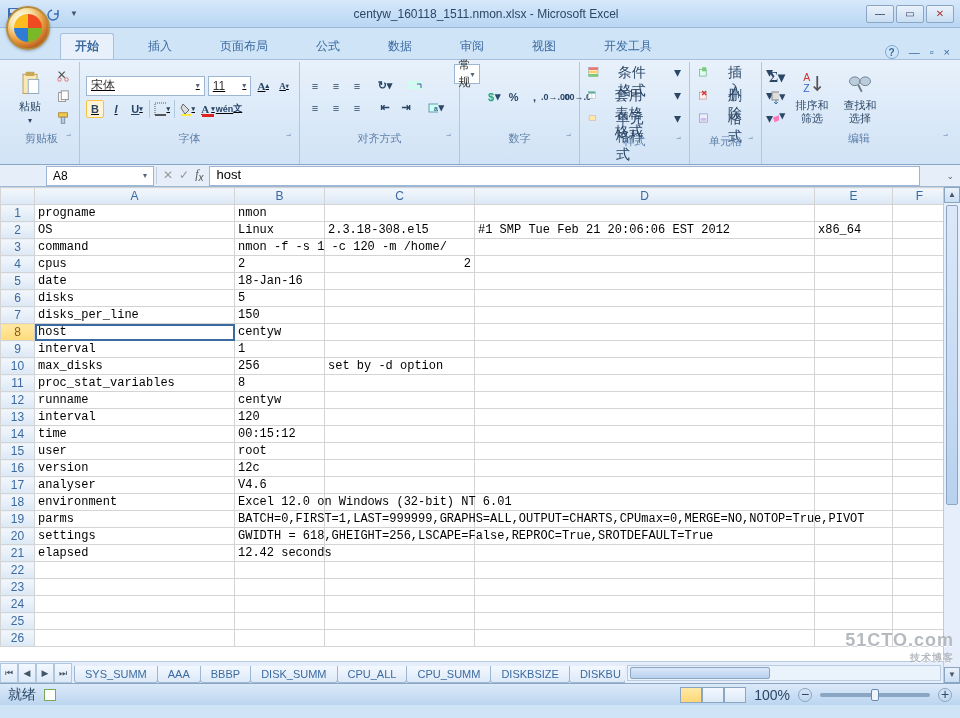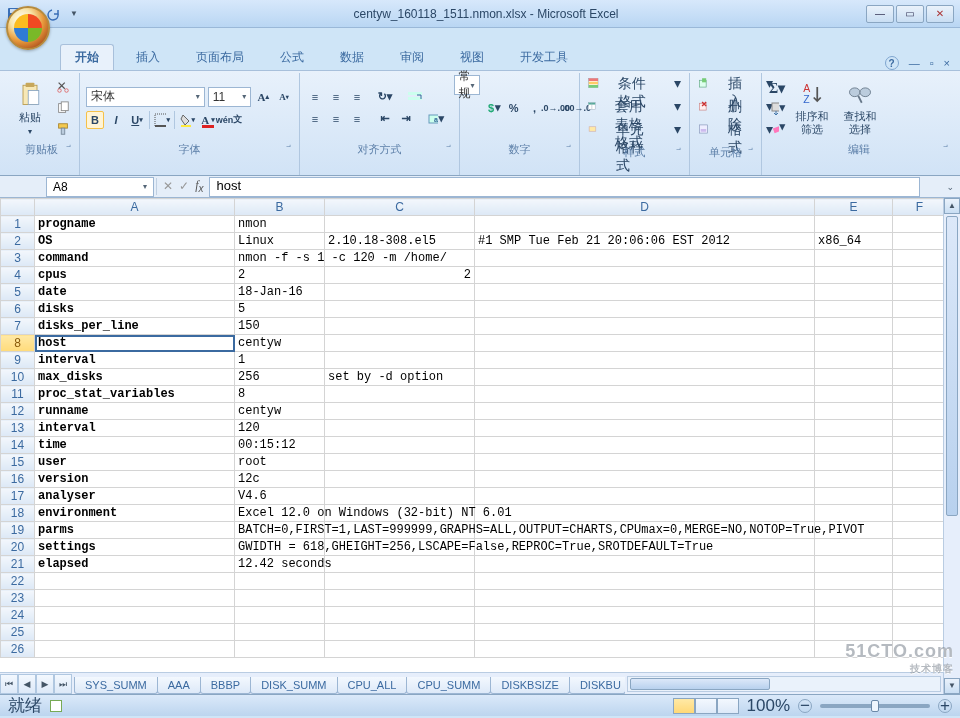--- a/index.html
+++ b/index.html
@@ -8,21 +8,21 @@
 
 .titlebar { height: 28px; background: linear-gradient(#d7e8fb,#b9d6f3); display: flex; align-items: center; padding: 0 6px; border-bottom: 1px solid #9ab8d8; position: relative; }
 .qat { display: flex; gap: 4px; align-items: center; }
 .qat-icon { width: 16px; height: 16px; display: inline-flex; align-items: center; justify-content: center; border-radius: 2px; }
 .title-text { position: absolute; left: 0; right: 0; text-align: center; font-size: 12px; color: #2b4766; pointer-events: none; margin-left: 12px; }
 .win-controls { margin-left: auto; display: flex; gap: 2px; }
 .win-btn { width: 28px; height: 18px; background: linear-gradient(#eaf2fb,#c9def3); border: 1px solid #8aa6c2; border-radius: 2px; display: flex; align-items: center; justify-content: center; font-size: 10px; color: #335; }
 .win-btn.close { color: #a33; }
 
 
-.tabrow { height: 42px; display: flex; align-items: flex-end; padding-left: 60px; gap: 8px; }
+.tabrow { height: 31px; display: flex; align-items: flex-end; padding-left: 60px; gap: 20px; }
 .office-btn { position: absolute; left: 6px; top: 6px; width: 44px; height: 44px; border-radius: 50%; background: radial-gradient(circle at 35% 30%, #fff, #f7e4a7 30%, #e79a3c 55%, #b2571f 80%); border: 2px solid #b68b3e; z-index: 10; box-shadow: 0 1px 3px rgba(0,0,0,.3); }
 .office-btn::after { content:""; position:absolute; inset:6px; border-radius:50%; background: conic-gradient(#f04a22 0 90deg, #79b928 90deg 180deg, #2f7bd6 180deg 270deg, #fcbc1f 270deg 360deg); }
 .tab { padding: 4px 14px 4px; font-size: 12px; color: #3b6aa0; cursor: pointer; border-radius: 3px 3px 0 0; }
 .tab.active { background: #e8f1fb; color: #3b6aa0; border: 1px solid #a8c0db; border-bottom: none; font-weight: bold; }
 .tab-right { margin-left: auto; display: flex; align-items: center; gap: 10px; padding-right: 10px; color: #3b6aa0; font-size: 11px; }
 
 
 .ribbon { height: 106px; background: linear-gradient(#e8f1fb,#d1e3f6); border-top: 1px solid #a8c0db; border-bottom: 1px solid #8aa6c2; display: flex; padding: 2px 4px 0; position: relative; }
 .group { border-right: 1px solid #b0c7e0; padding: 2px 6px 0; display: flex; flex-direction: column; }
 .group-body { flex: 1; display: flex; gap: 4px; }
@@ -52,37 +52,37 @@
 .grid-wrap { position: relative; height: 496px; background: #fff; overflow: hidden; }
 .grid { border-collapse: collapse; table-layout: fixed; width: 932px; }
 .grid th, .grid td { border: 1px solid #d4d4d4; height: 17px; font-size: 12px; font-family: "Courier New", monospace; padding: 0 3px; overflow: hidden; white-space: nowrap; }
 .grid th { background: linear-gradient(#f3f7fc,#dce8f6); color: #3b6aa0; font-weight: normal; text-align: center; font-family: "Microsoft YaHei", sans-serif; }
 .grid th.rowhdr { width: 34px; text-align: center; }
 .grid td { text-align: left; }
 .grid th.corner { background: linear-gradient(#f3f7fc,#dce8f6); }
 .col-A { width: 200px; } .col-B { width: 90px; } .col-C { width: 150px; } .col-D { width: 340px; } .col-E { width: 78px; } .col-F { width: 54px; }
 .grid tr.sel th.rowhdr { background: linear-gradient(#ffe9a6,#ffdb7a); color: #8a5a0a; }
 .grid td.sel { outline: 2px solid #3b6aa0; outline-offset: -2px; background: #fff; }
-.grid td.bold { font-weight: bold; }
+.grid td.bold { font-weight: normal; }
 .grid td.overflow { overflow: visible; }
 
 .vscroll { position:absolute; right:0; top:0; bottom:0; width:17px; background:#e6eefb; border-left:1px solid #b9cce2; }
 .vscroll .thumb { position:absolute; left:2px; right:2px; top:18px; height:300px; background:linear-gradient(#dce8f9,#b8d1ee); border:1px solid #8aa6c2; border-radius:2px; }
 .vscroll .arr { position:absolute; left:0; right:0; height:16px; background:linear-gradient(#eaf2fb,#c9def3); border:1px solid #8aa6c2; text-align:center; font-size:8px; line-height:14px; color:#456; }
 .hscroll-area { position:absolute; left:0; right:17px; bottom:0; height:22px; background:#e6eefb; border-top:1px solid #b9cce2; display:flex; align-items:center; }
 .sheet-nav { display:flex; }
 .sheet-nav .nb { width:18px; height:20px; border:1px solid #b0c7e0; background:linear-gradient(#f3f8fe,#dde9f8); text-align:center; font-size:9px; line-height:18px; color:#456; }
 .sheet-tabs { display:flex; height:20px; align-items:flex-end; margin-left:2px; overflow:hidden; flex:0 0 auto; }
 .sheet-tab { padding: 2px 10px; font-size:11px; color:#3b6aa0; background:linear-gradient(#f3f8fe,#dde9f8); border:1px solid #9cb6d3; border-top:none; border-radius:0 0 3px 3px; margin-right:-1px; white-space:nowrap; }
 .sheet-tab.trunc { padding-right:4px; }
 .hscroll { flex:1; height:16px; margin:0 2px; position:relative; background:#eaf2fb; border:1px solid #b9cce2; }
 .hscroll .thumb { position:absolute; top:1px; bottom:1px; left:2px; width:140px; background:linear-gradient(#dce8f9,#b8d1ee); border:1px solid #8aa6c2; border-radius:2px; }
 
 
-.status { height: 22px; background: linear-gradient(#dbe9f9,#bcd5ef); border-top:1px solid #8aa6c2; display:flex; align-items:center; padding:0 8px; font-size:17px; color:#2b4766; }
+.status { height: 22px; background: linear-gradient(#dbe9f9,#bcd5ef); border-top:1px solid #8aa6c2; display:flex; align-items:center; padding:0 8px; font-size:14px; color:#2b4766; }
 .status .right { margin-left:auto; display:flex; align-items:center; gap:8px; }
 .view-btns { display:flex; }
 .view-btns .vb { width:22px; height:16px; border:1px solid #8aa6c2; background:linear-gradient(#f3f8fe,#dde9f8); }
 .zoom-slider { width:110px; height:4px; background:#8aa6c2; position:relative; border-radius:2px; }
 .zoom-slider .knob { position:absolute; left:50%; top:-4px; width:8px; height:12px; background:#eef5fd; border:1px solid #6a88a8; border-radius:2px; transform:translateX(-50%); }
 
 .watermark { position:absolute; right:6px; bottom:18px; font-size:18px; font-weight:bold; color:rgba(120,130,140,.55); font-family: Arial; letter-spacing:1px; text-shadow:0 1px 0 #fff; pointer-events:none; }
 .watermark small { display:block; font-size:10px; text-align:right; }
 
 svg { display:block; }
@@ -173,21 +173,21 @@
               <rect x="3" y="2" width="10" height="5" fill="#f3c94f" stroke="#a8842a"></rect>
               <rect x="6" y="7" width="4" height="7" fill="#bcd" stroke="#789"></rect>
             </svg>
           </span>
       </div>
     </div>
     <div class="group-label">剪贴板</div>
   </div>
 
   <div class="group" style="width:220px;">
-    <div class="group-body" style="flex-direction:column;gap:4px;justify-content:center;">
+    <div class="group-body" style="flex-direction:column;gap:4px;justify-content:center;text-decoration:underline;">
       <div class="row">
         <div class="combo" style="width:120px;">
             <span>宋体</span>
             <span class="dd">▾</span>
           </div>
         <div class="combo" style="width:44px;">
             <span>11</span>
             <span class="dd">▾</span>
           </div>
         <span class="mini-btn" style="font-family:serif;">A<sup style="font-size:7px;">▴</sup></span>
@@ -391,21 +391,21 @@
           <td class="col-B   ">nmon</td>
           <td class="col-C   "></td>
           <td class="col-D   "></td>
           <td class="col-E   "></td>
           <td class="col-F   "></td>
         </tr>
         <tr class="">
           <th class="rowhdr">2</th>
           <td class="col-A  bold ">OS</td>
           <td class="col-B   ">Linux</td>
-          <td class="col-C   ">2.10.18-308.el5</td>
+          <td class="col-C   ">2.3.18-308.el5</td>
           <td class="col-D   ">#1 SMP Tue Feb 21 20:06:06 EST 2012</td>
           <td class="col-E   ">x86_64</td>
           <td class="col-F   "></td>
         </tr>
         <tr class="">
           <th class="rowhdr">3</th>
           <td class="col-A  bold ">command</td>
           <td class="col-B   overflow">nmon -f -s 1 -c 120 -m /home/</td>
           <td class="col-C   "></td>
           <td class="col-D   "></td>

